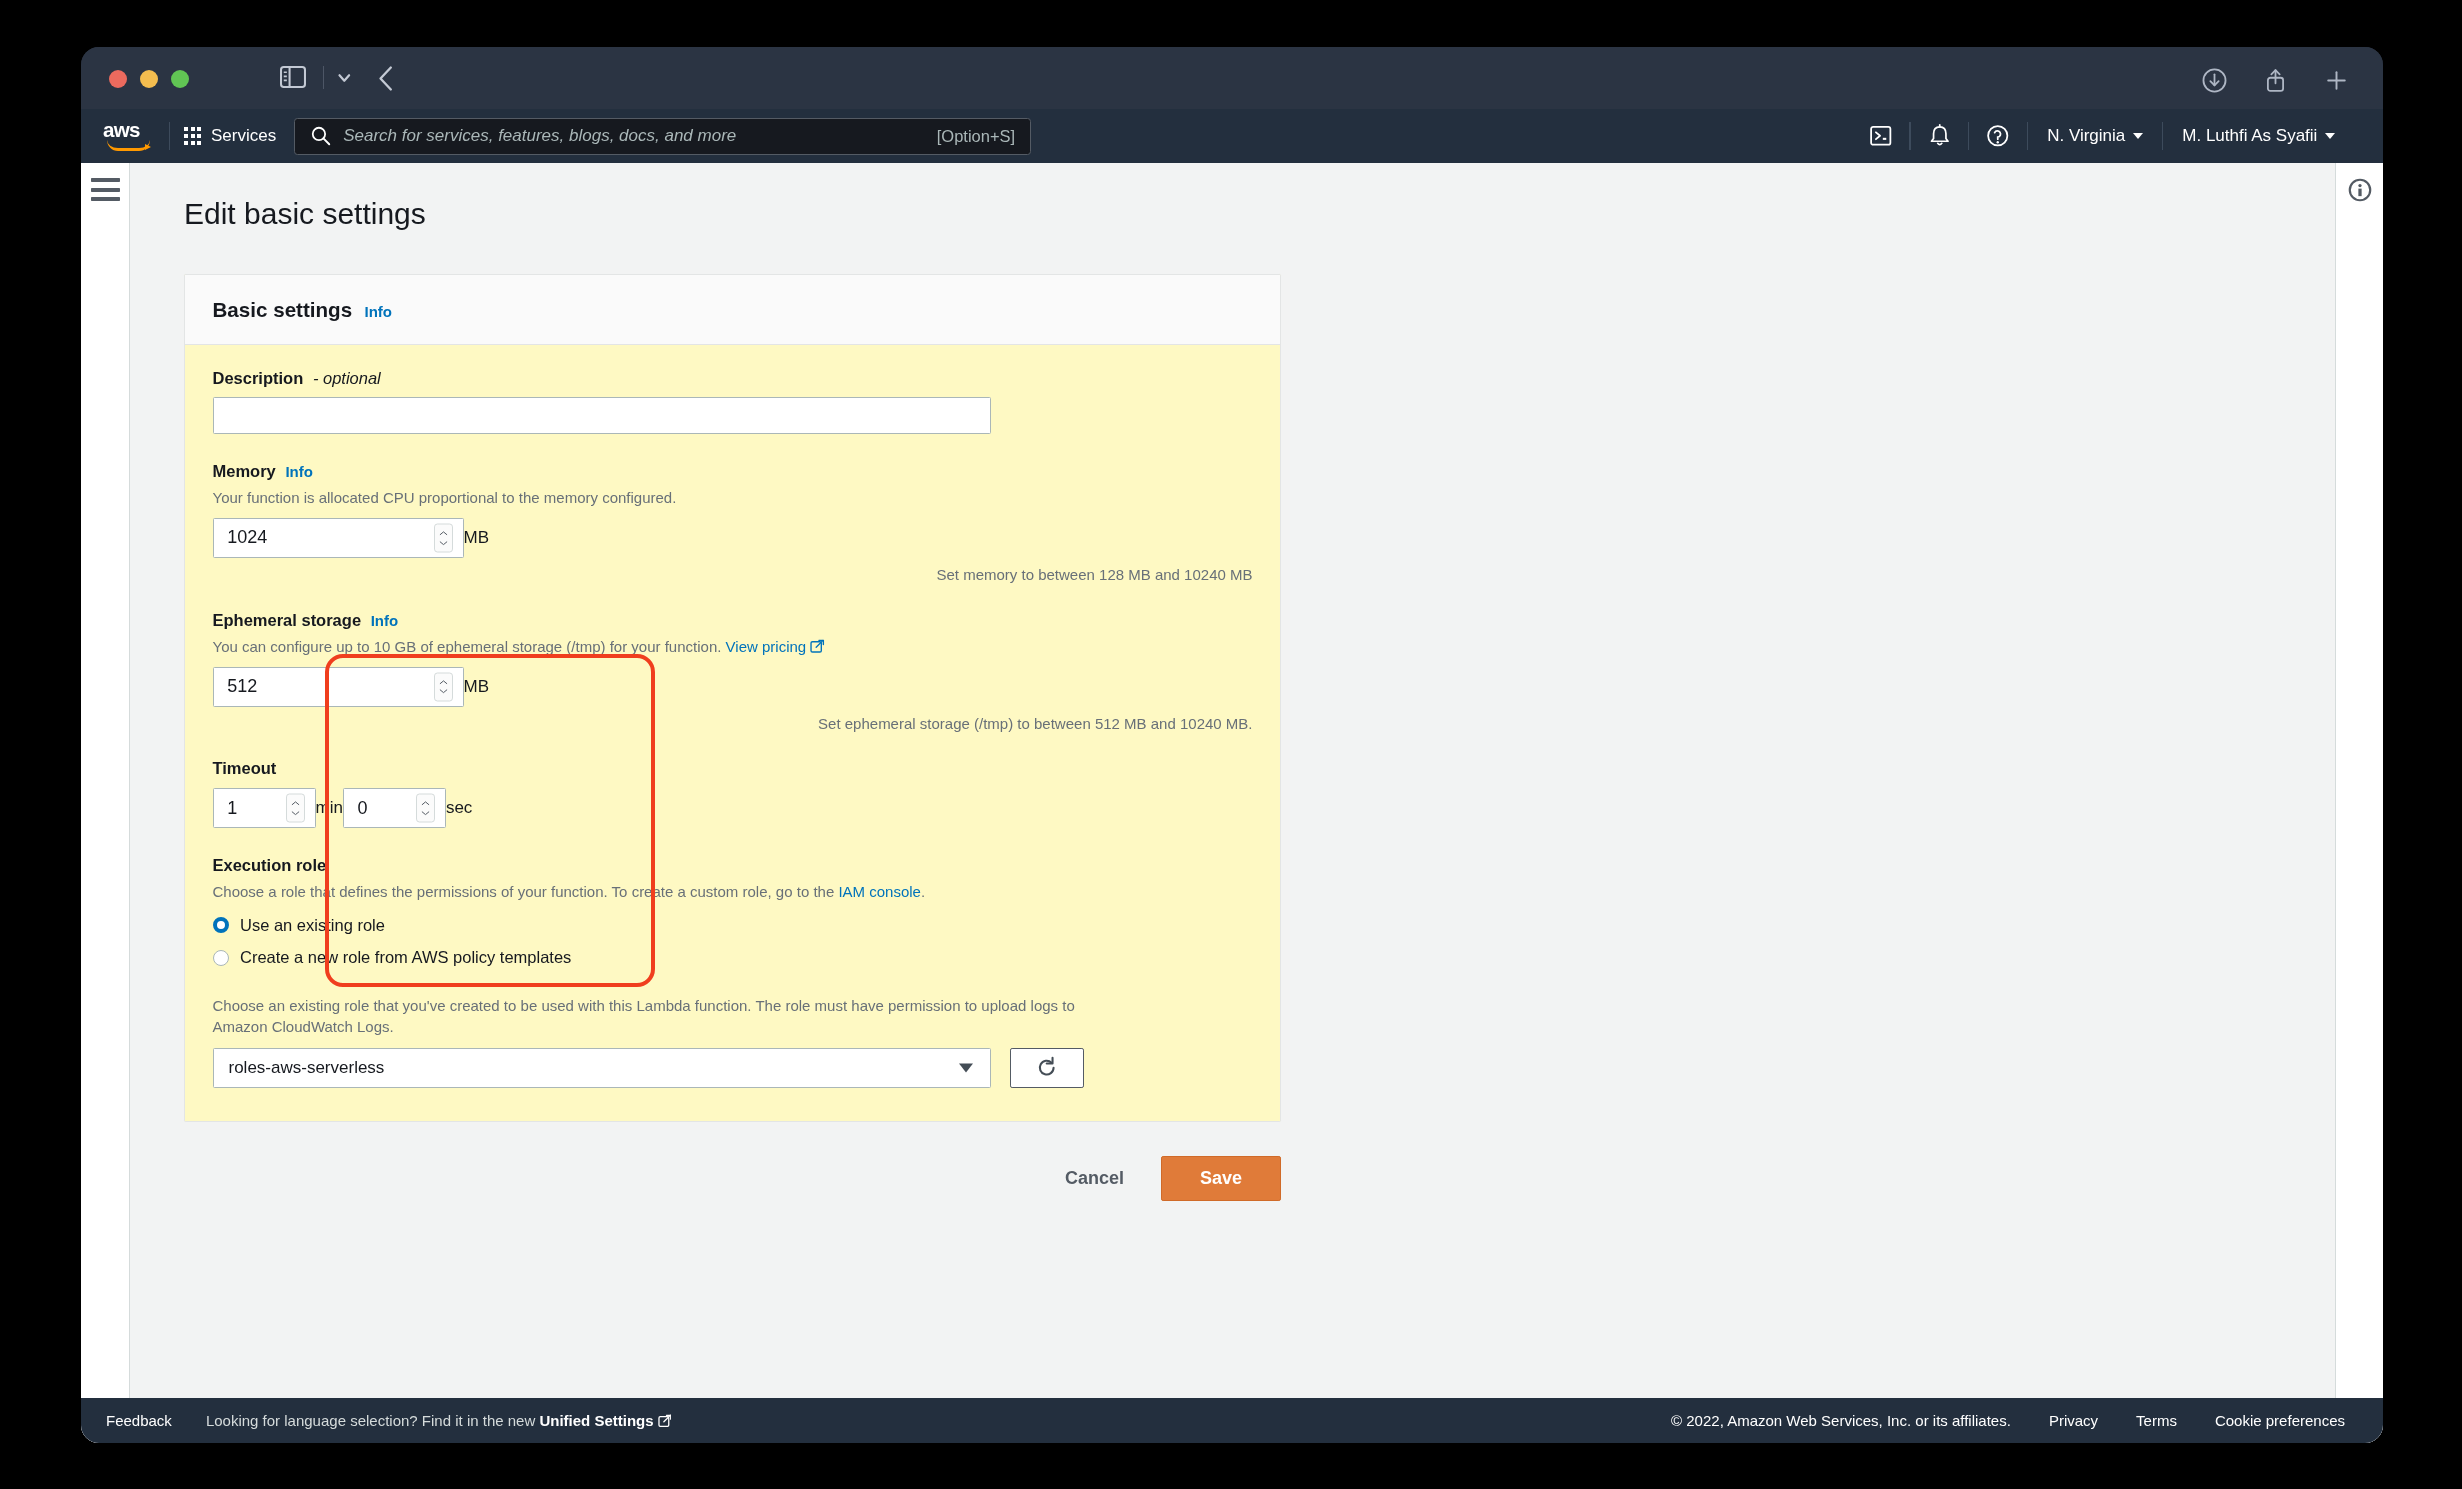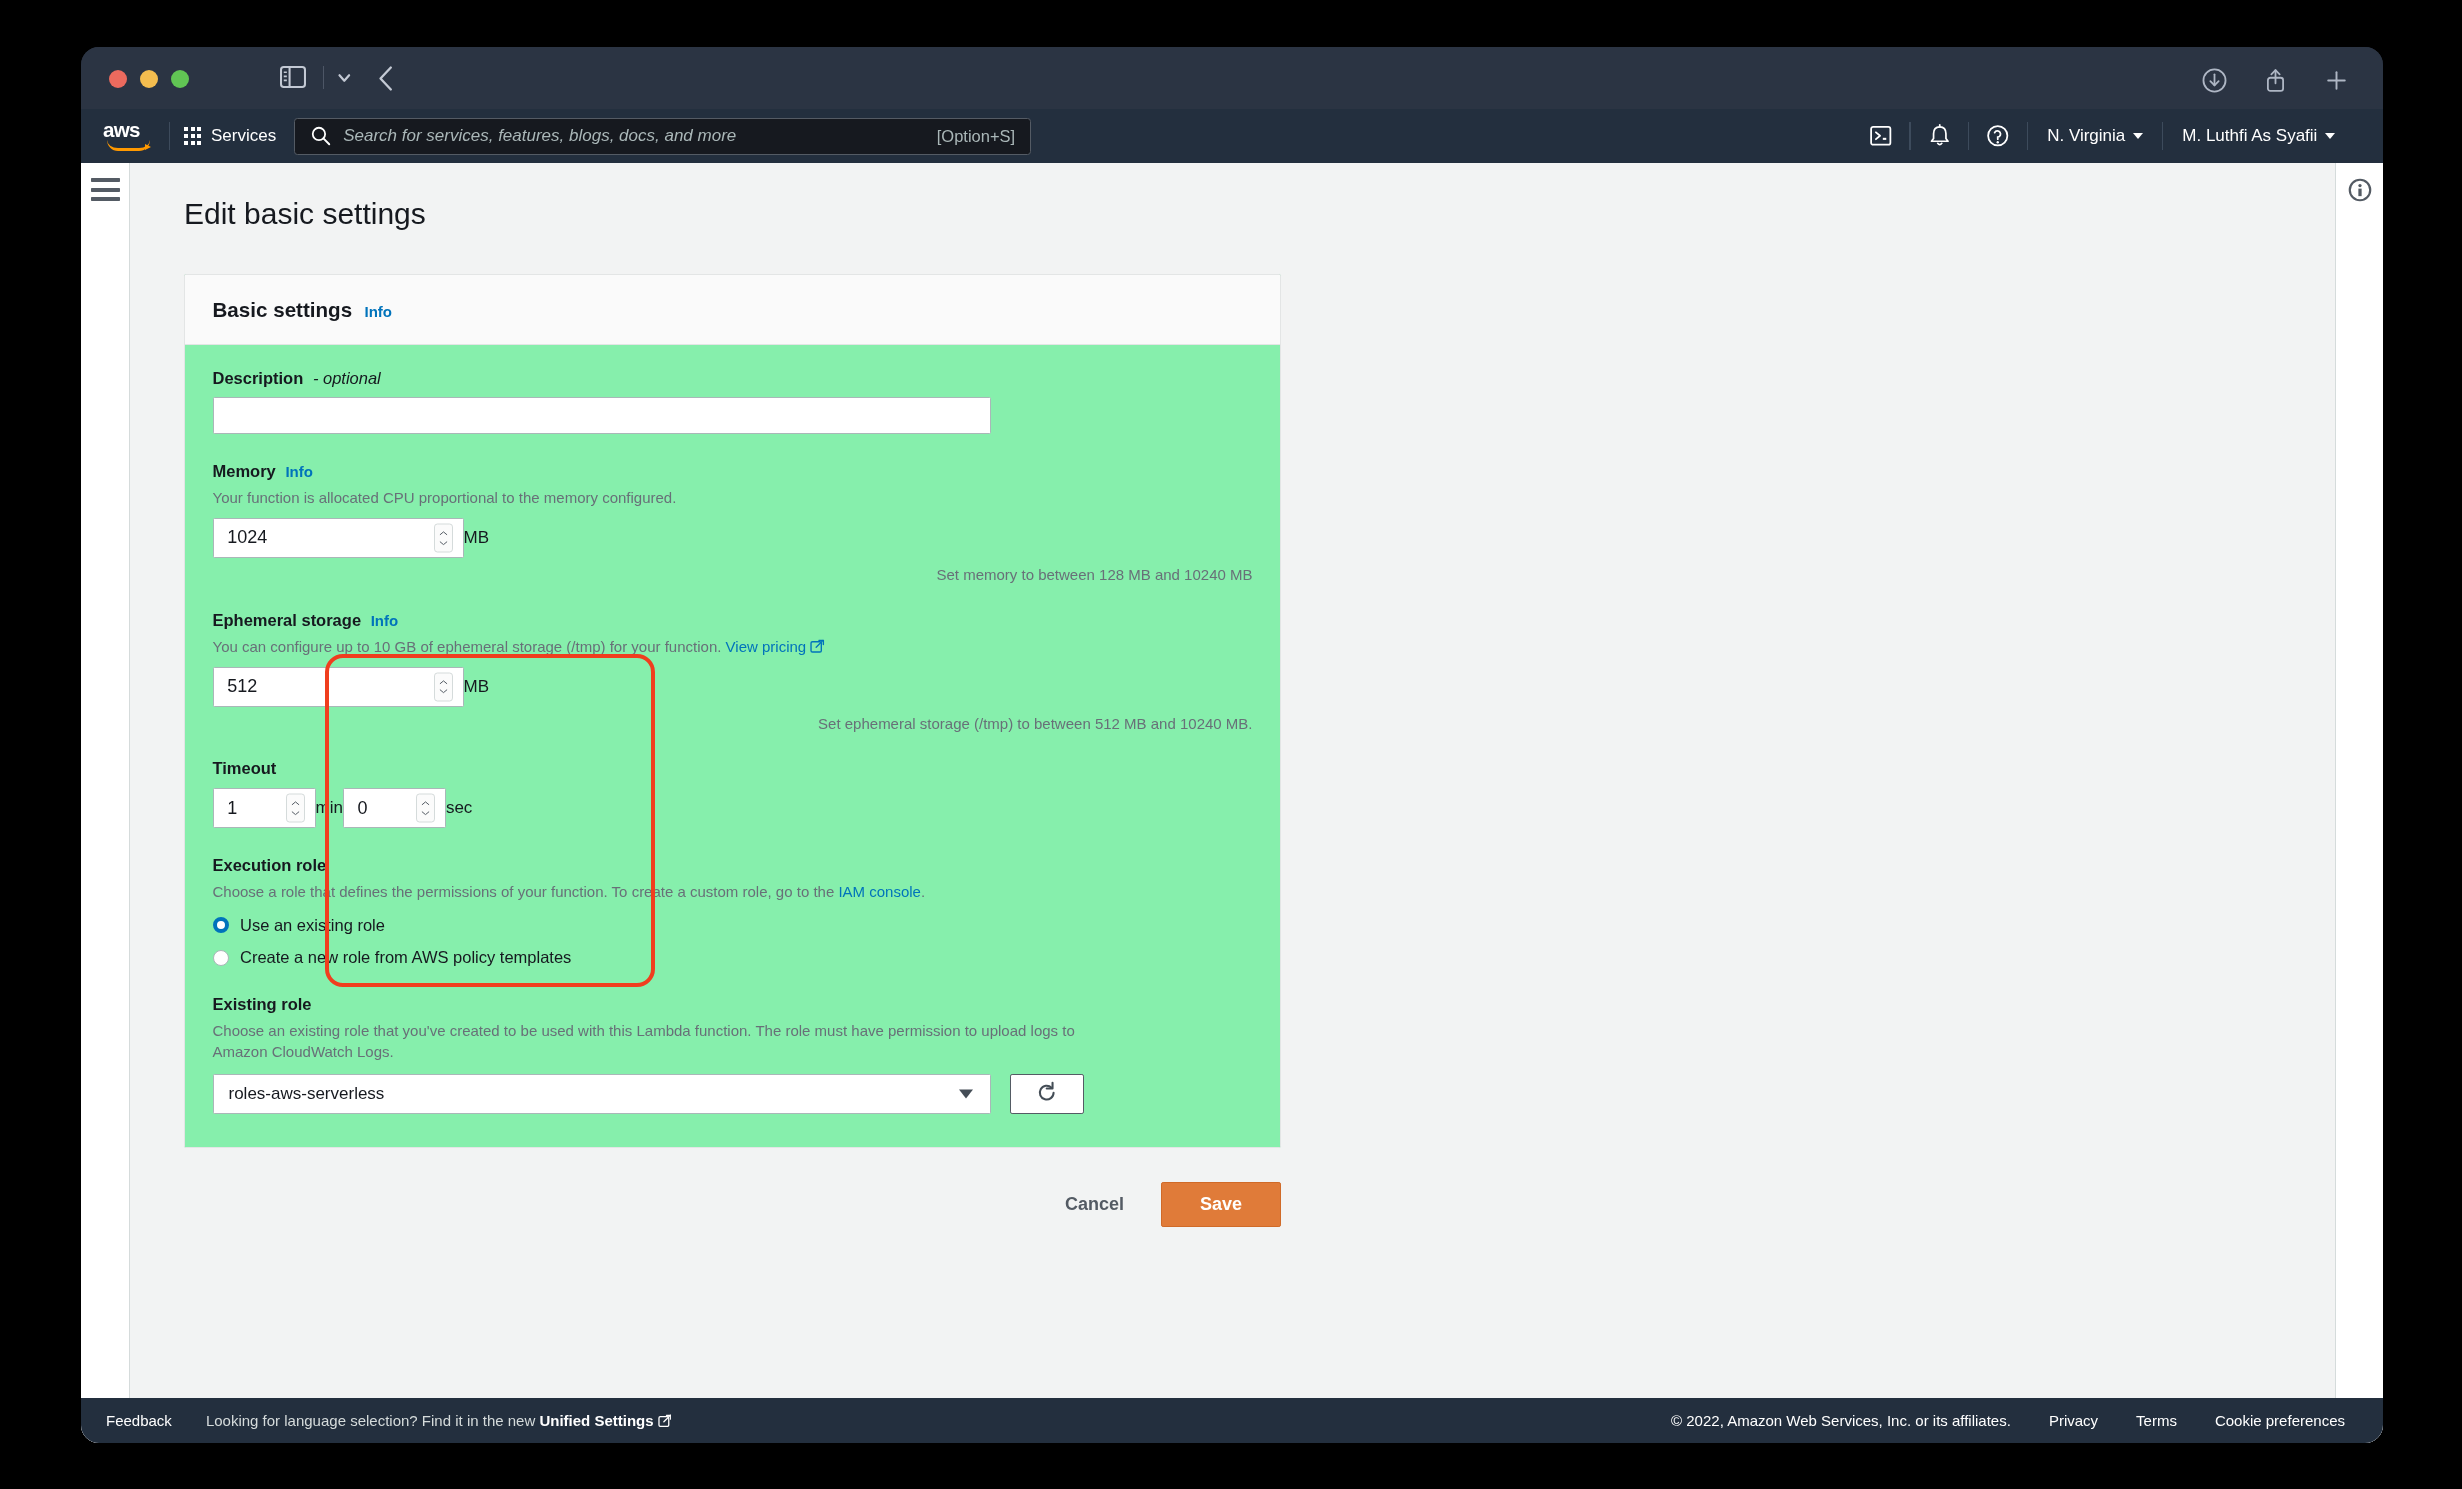--- a/index.html
+++ b/index.html
@@ -216,21 +216,21 @@
     margin: 34px 0 0 54px;
     font-size: 30px; font-weight: normal;
     color: #16191f;
     font-family: "Liberation Sans", sans-serif;
   }
 
   
   .card {
     margin: 43px 0 0 54px;
     width: 1097px;
-    background: #86efac;
+    background: #fef9c3;
     border: 0.7px solid #e3e5e5;
     border-radius: 1.4px;
   }
   .card-header {
     background: #fafafa;
     border-bottom: 0.7px solid #e3e5e5;
     padding: 23.4px 27.5px 22px 27.5px;
     display: flex; align-items: baseline; gap: 12.4px;
   }
   .card-header h2 {
@@ -639,23 +639,20 @@
               <span class="radio checked"></span>
               <span class="radio-label">Use an existing role</span>
             </div>
             <div class="radio-row">
               <span class="radio"></span>
               <span class="radio-label">Create a new role from AWS policy templates</span>
             </div>
           </div>
 
           <div class="section-gap">
-            <div class="field-label">
-              <span>Existing role</span>
-            </div>
             <div class="field-desc" style="max-width:873px">Choose an existing role that you've created to be used with this Lambda function. The role must have permission to upload logs to Amazon CloudWatch Logs.</div>
             <div class="select-row">
               <div class="select-box">
                 <span class="sel-val">roles-aws-serverless</span>
                 <span class="select-caret"></span>
               </div>
               <div class="refresh-btn">
                 <span>
                   <svg viewBox="0 0 34 34" width="23.4" height="23.4">
                     <path d="M27 17 A10 10 0 1 1 24 9.8" fill="none" stroke="#444d56" stroke-width="3" stroke-linecap="round"></path>

